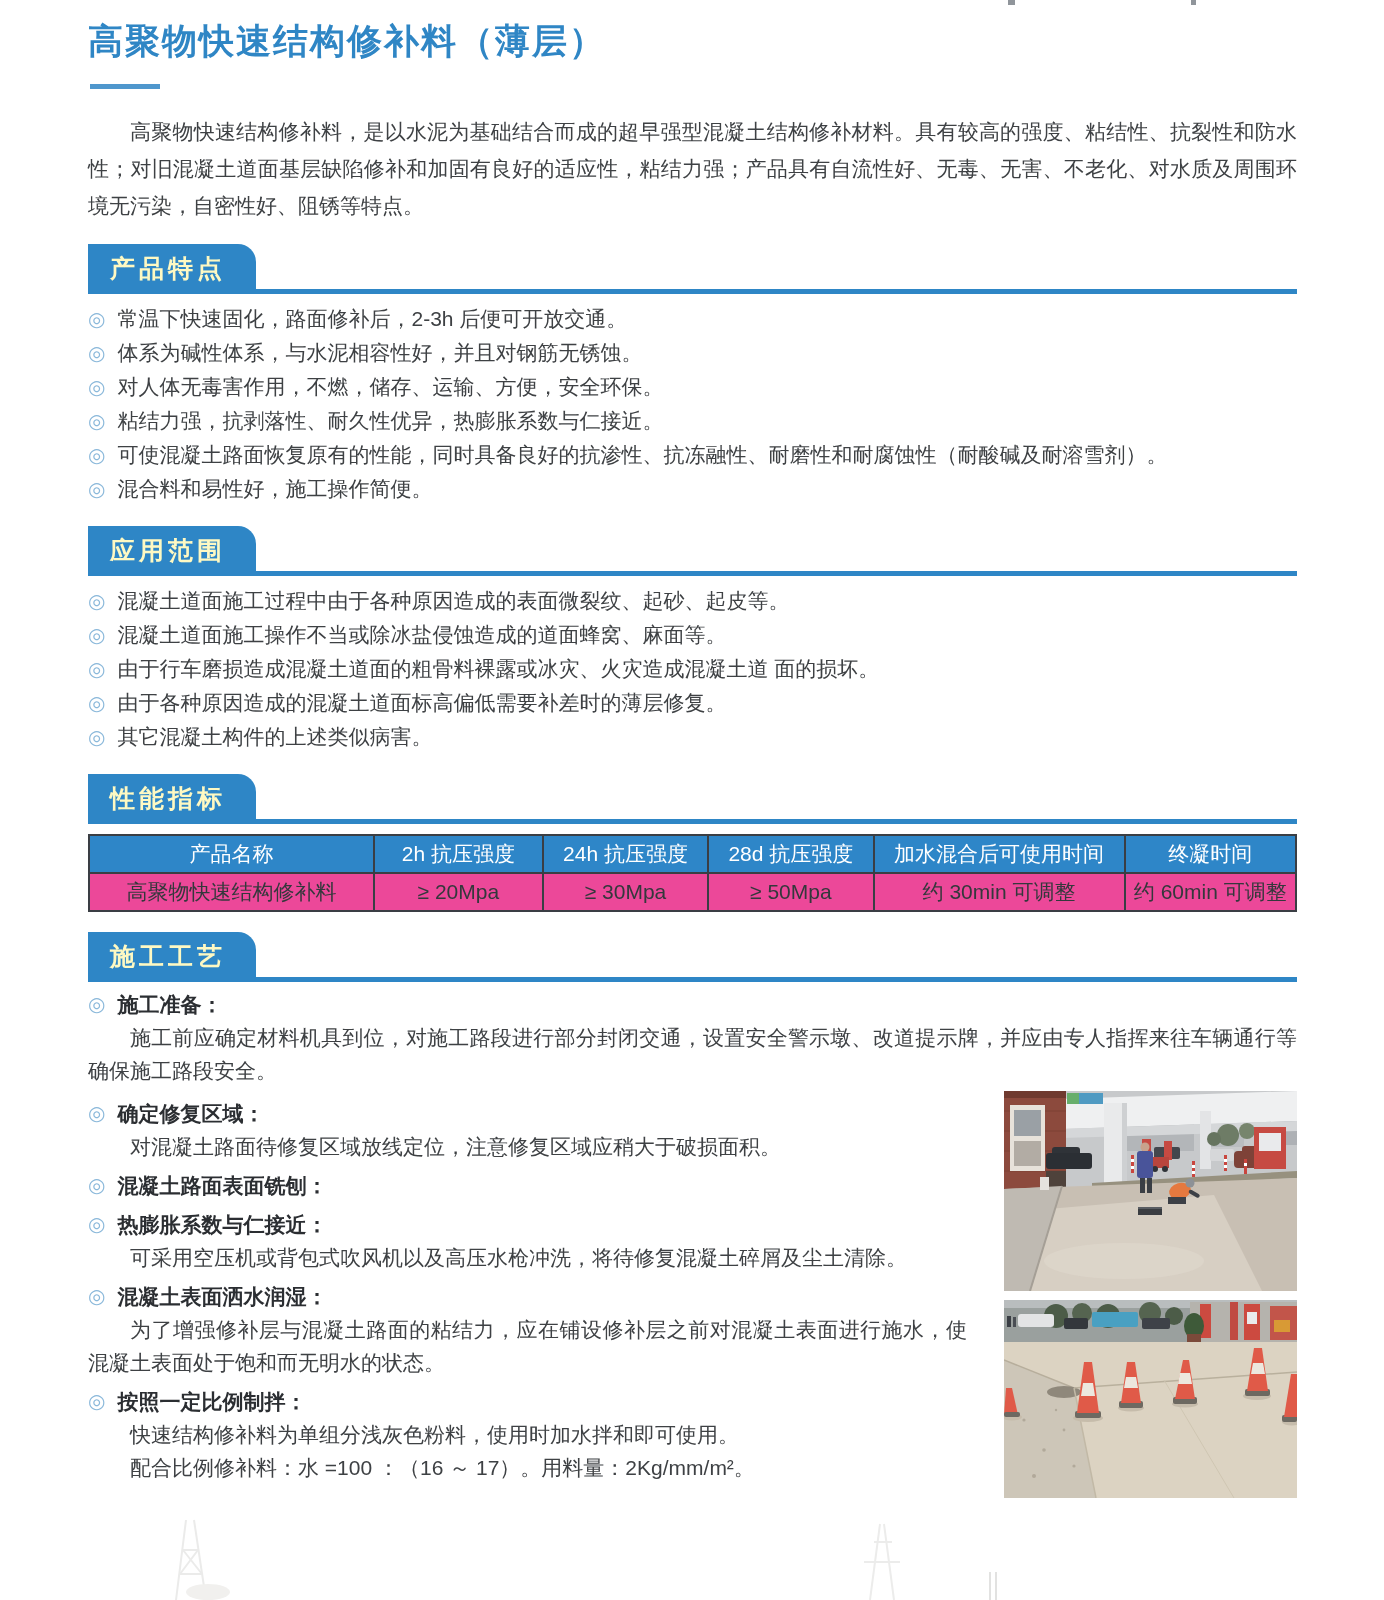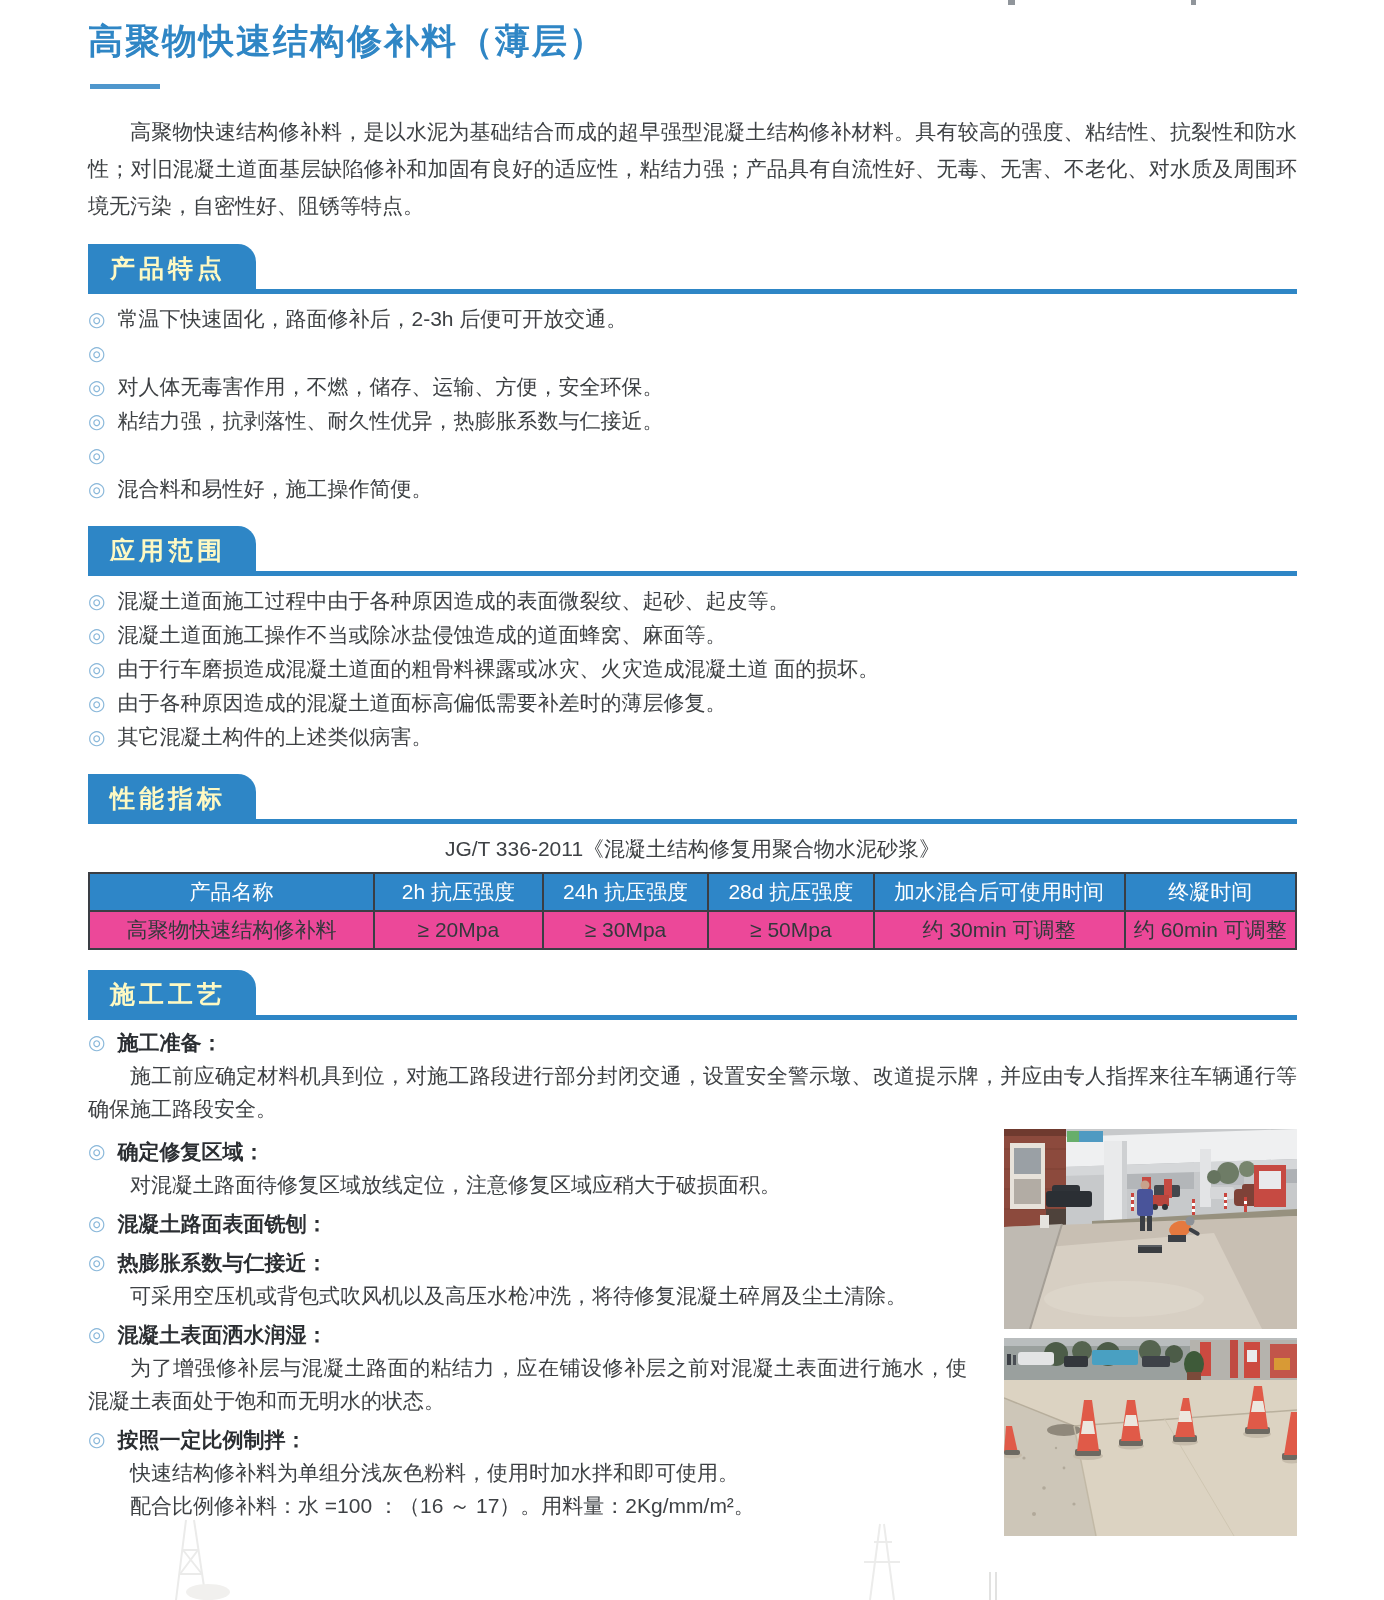--- a/index.html
+++ b/index.html
@@ -74,31 +74,33 @@
       <div class="sec-header">
         <span class="sec-badge">产品特点</span>
       </div>
       <div class="blist">
         <div class="li">
             <span class="bullet">◎</span>
             <span>常温下快速固化，路面修补后，2-3h 后便可开放交通。</span>
           </div>
         <div class="li">
             <span class="bullet">◎</span>
+            <span>体系为碱性体系，与水泥相容性好，并且对钢筋无锈蚀。</span>
           </div>
         <div class="li">
             <span class="bullet">◎</span>
             <span>对人体无毒害作用，不燃，储存、运输、方便，安全环保。</span>
           </div>
         <div class="li">
             <span class="bullet">◎</span>
             <span>粘结力强，抗剥落性、耐久性优异，热膨胀系数与仁接近。</span>
           </div>
         <div class="li">
             <span class="bullet">◎</span>
+            <span>可使混凝土路面恢复原有的性能，同时具备良好的抗渗性、抗冻融性、耐磨性和耐腐蚀性（耐酸碱及耐溶雪剂）。</span>
           </div>
         <div class="li">
             <span class="bullet">◎</span>
             <span>混合料和易性好，施工操作简便。</span>
           </div>
       </div>
     </div>
 
     <div class="sec">
       <div class="sec-header">
@@ -125,21 +127,20 @@
             <span class="bullet">◎</span>
             <span>其它混凝土构件的上述类似病害。</span>
           </div>
       </div>
     </div>
 
     <div class="sec">
       <div class="sec-header">
         <span class="sec-badge">性能指标</span>
       </div>
-      <div class="perf-caption">JG/T 336-2011《混凝土结构修复用聚合物水泥砂浆》</div>
       <table class="perf-table">
         <colgroup>
           <col style="width:23.6%">
             <col style="width:14%">
             <col style="width:13.7%">
           <col style="width:13.7%">
             <col style="width:20.8%">
             <col style="width:14.2%">
         </colgroup>
         <thead>

